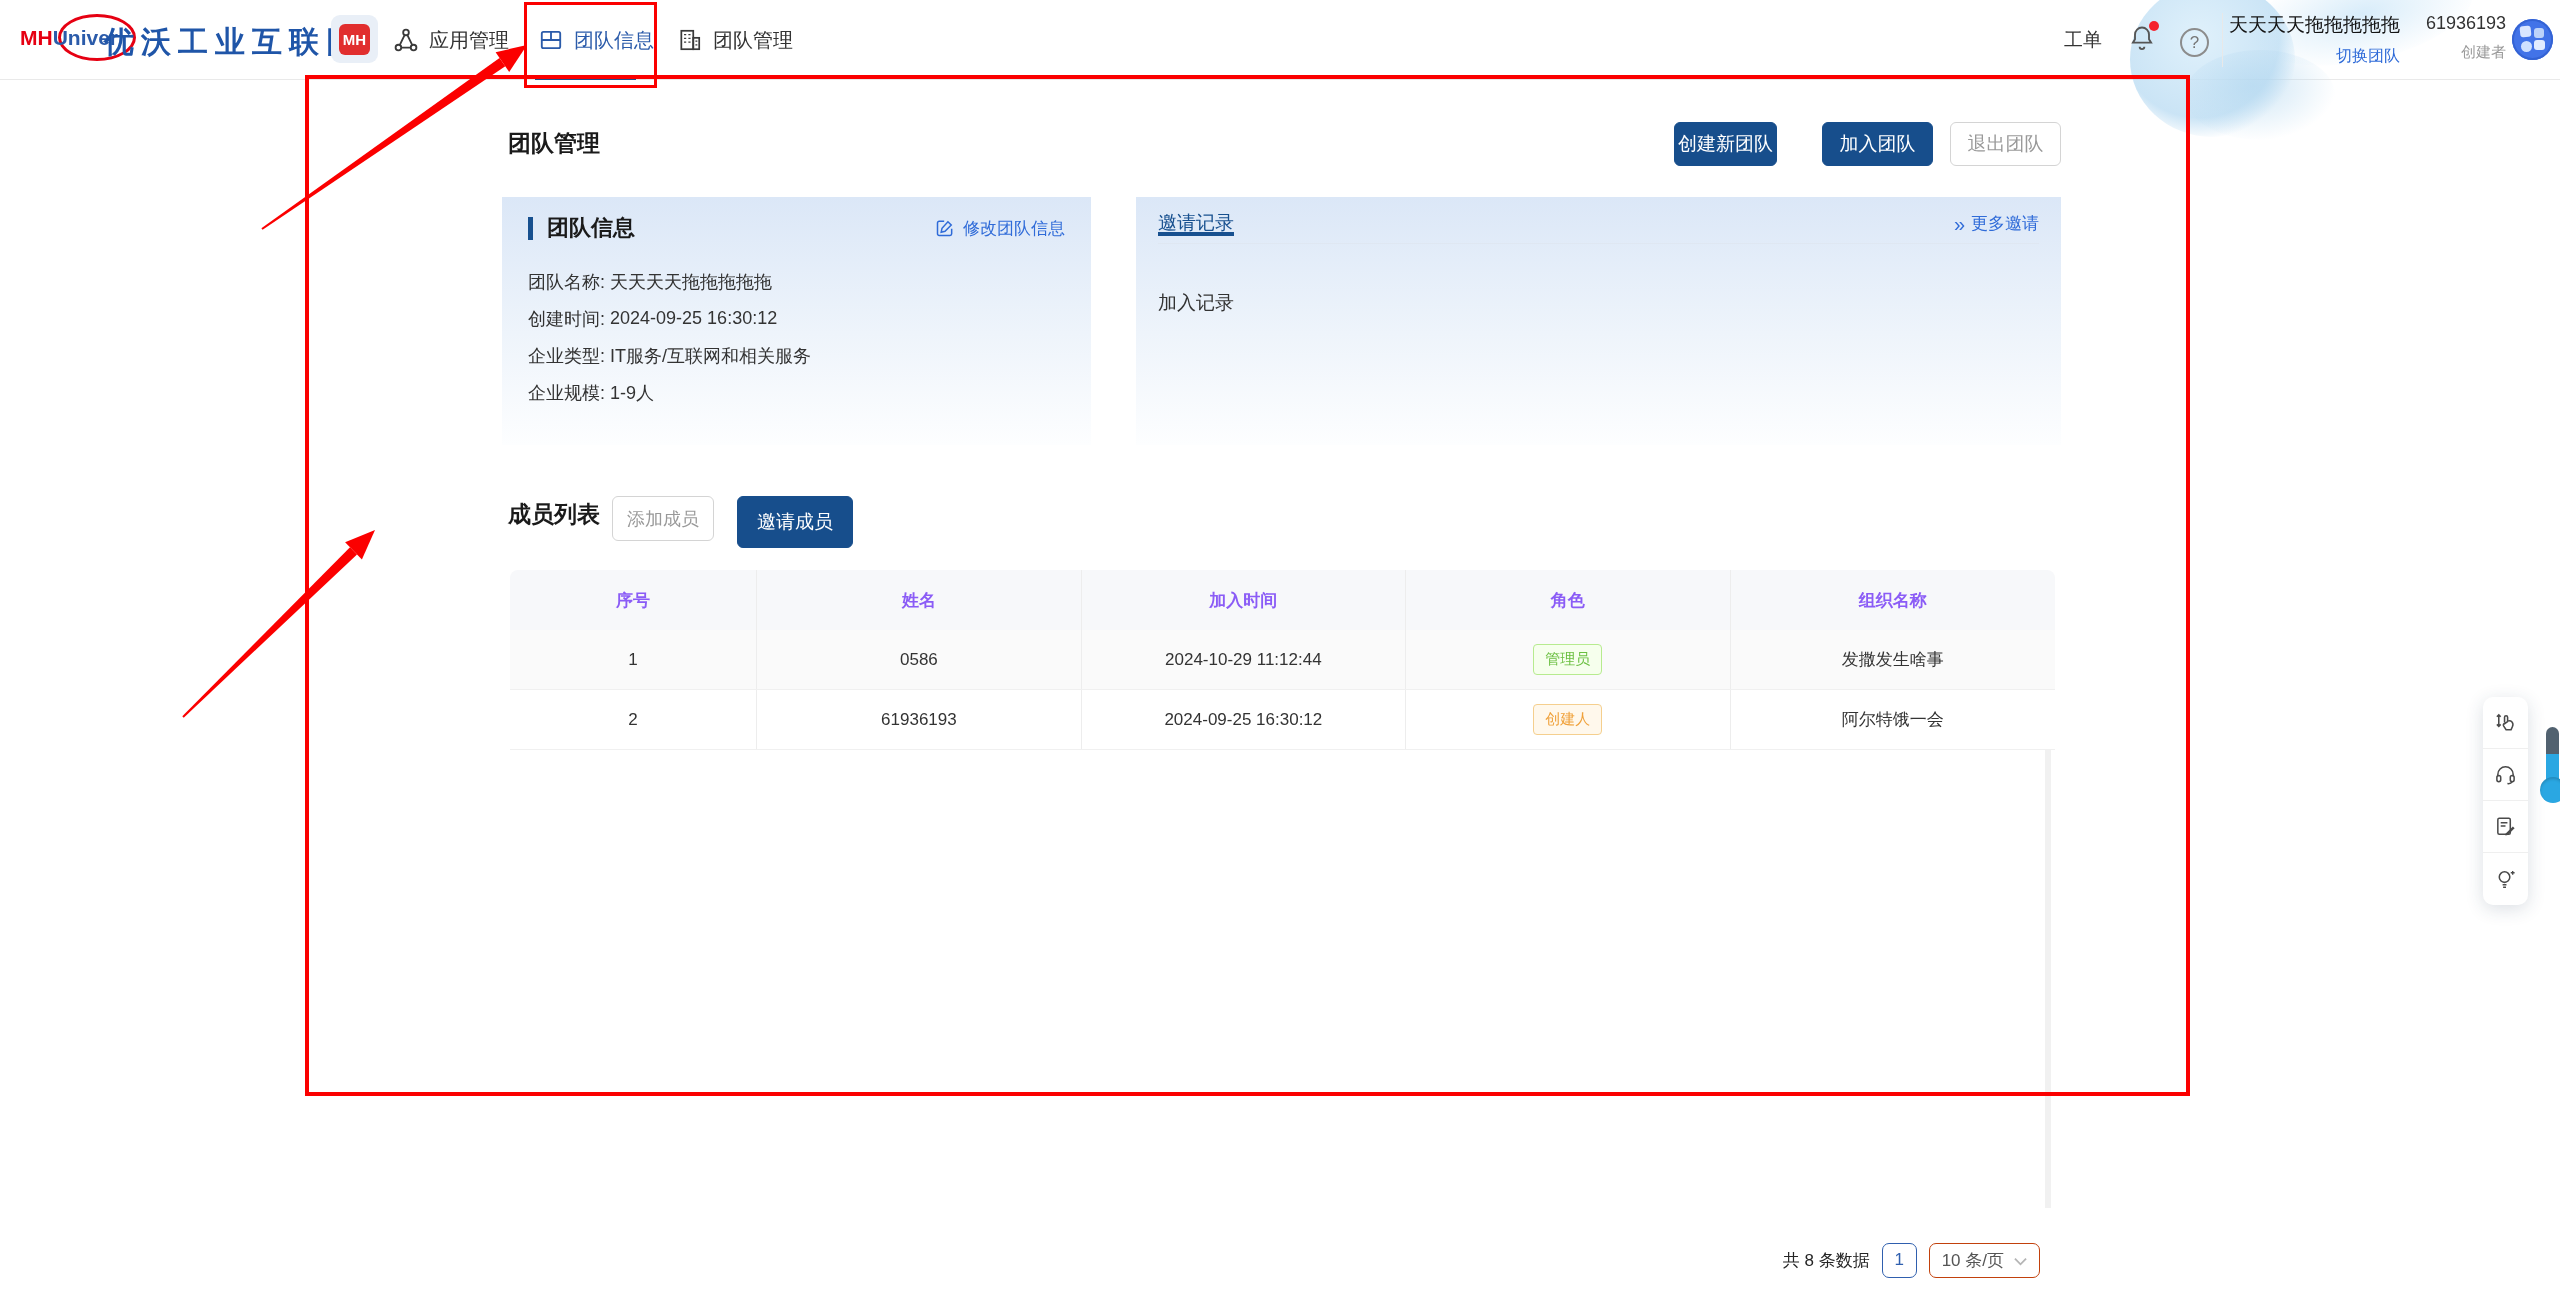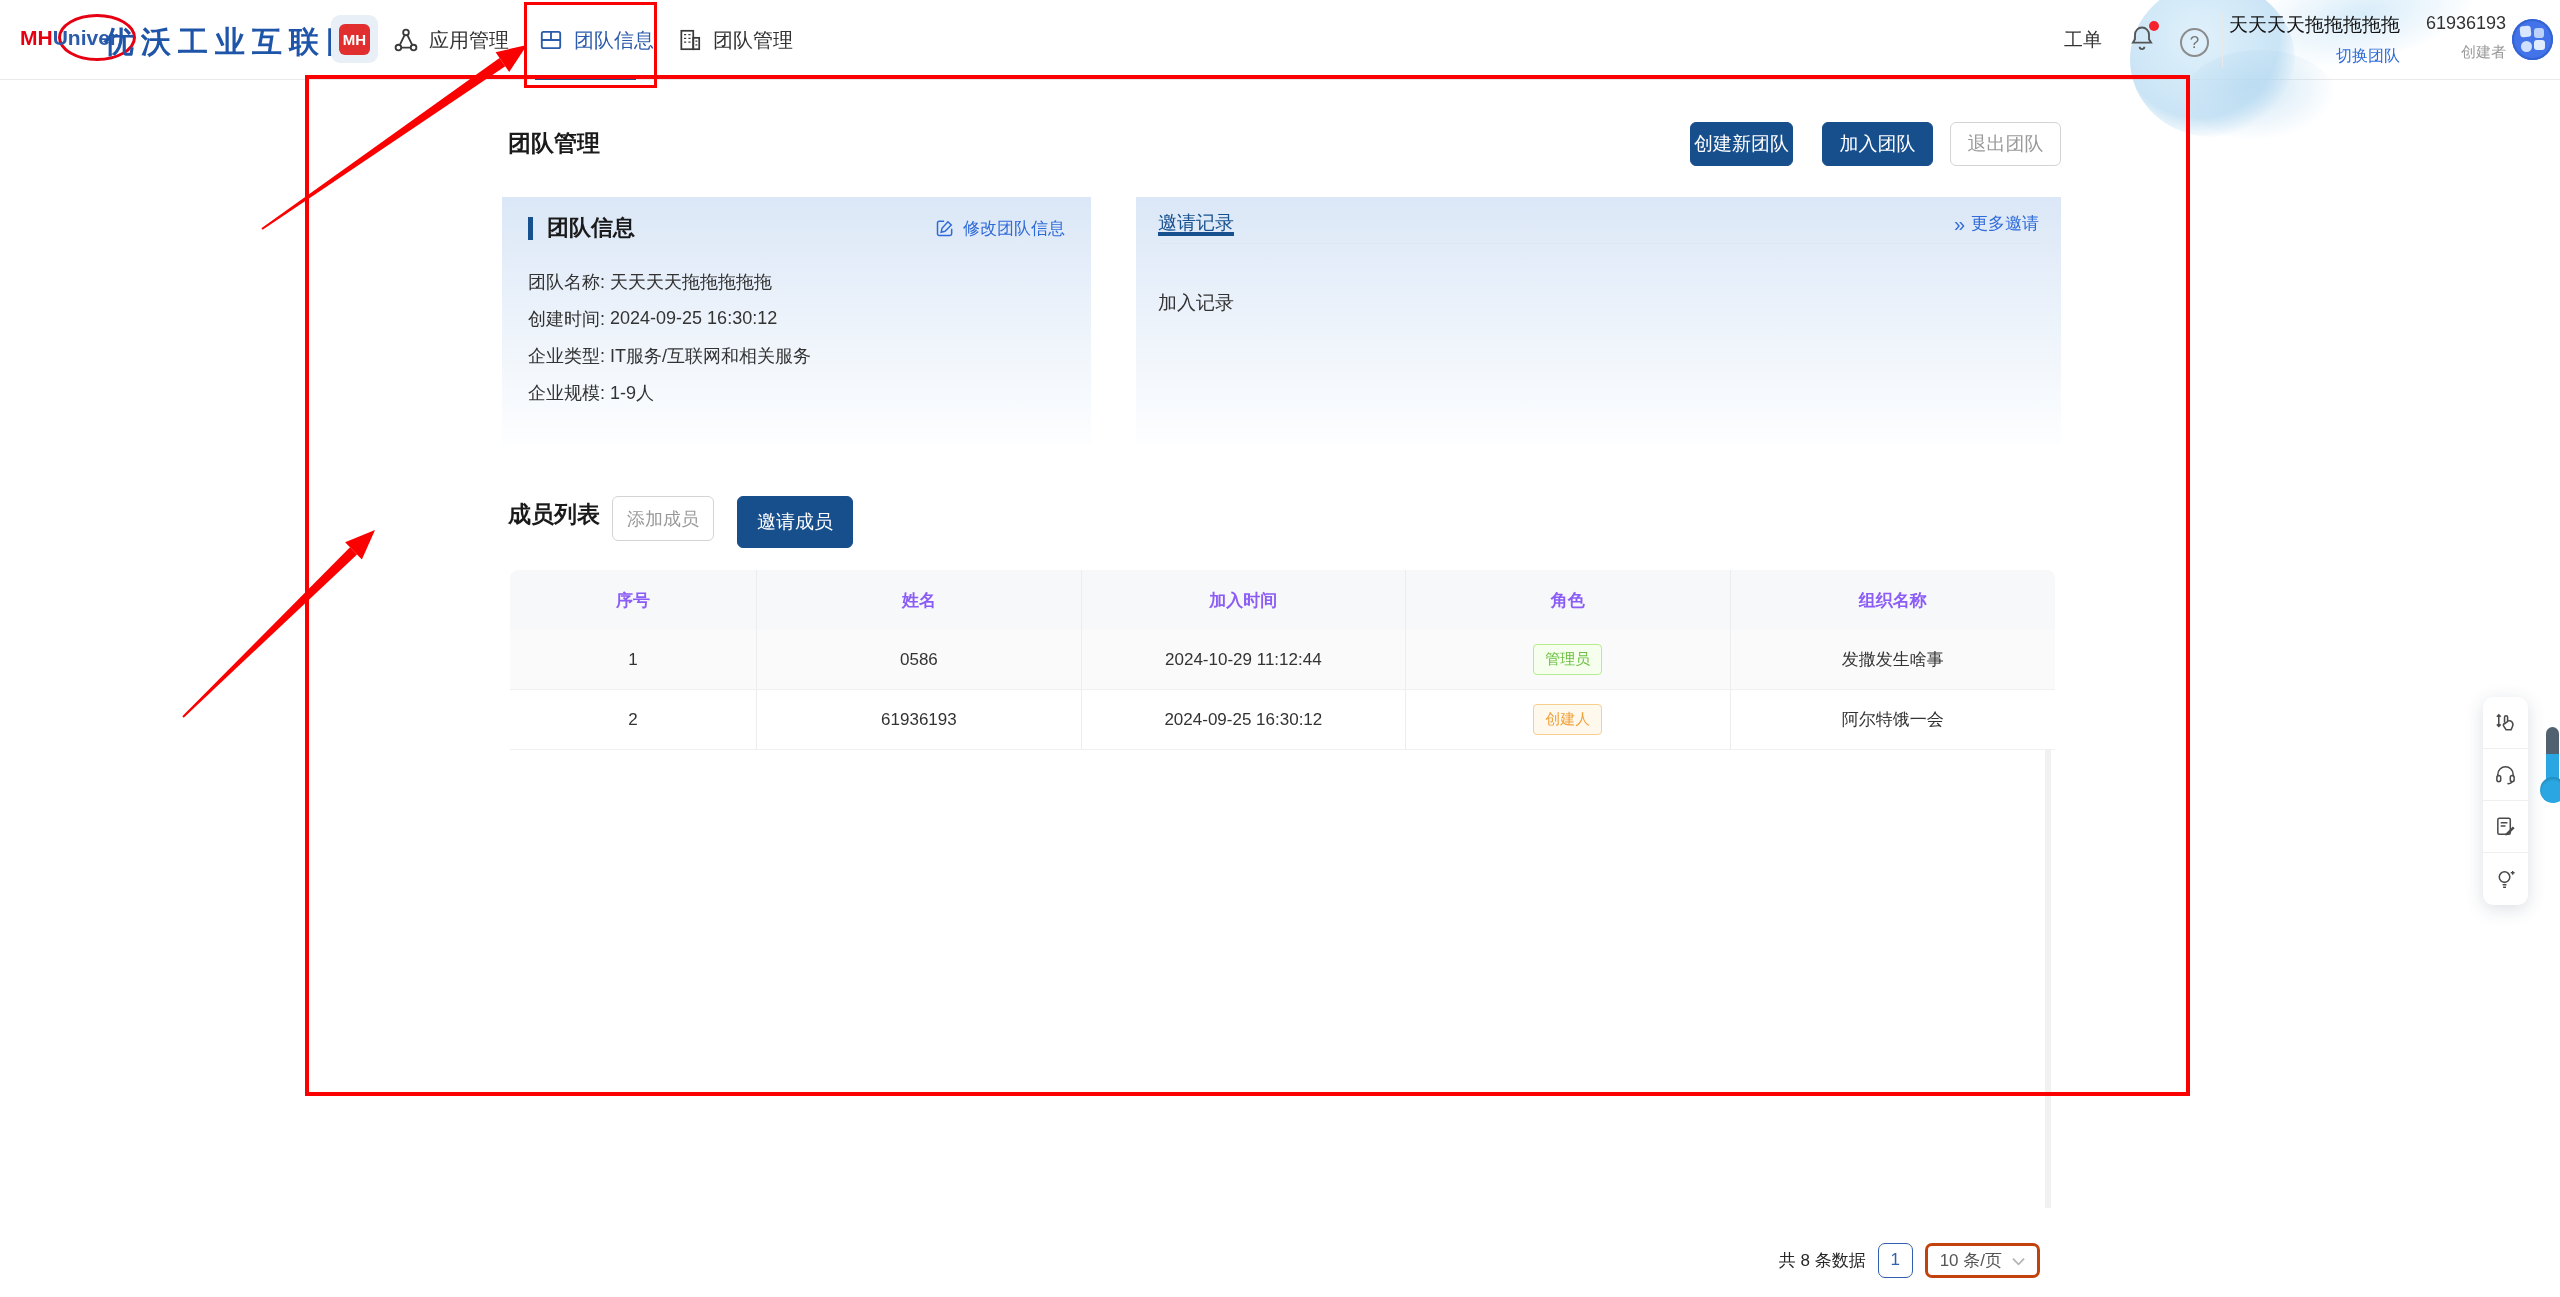--- a/index.html
+++ b/index.html
@@ -55,21 +55,21 @@
   .av1{left:8px;top:7px;width:11px;height:11px;border-radius:3px;transform:rotate(-6deg);}
   .av2{left:22px;top:9px;width:10px;height:10px;border-radius:3px;background:#bcd2fa!important;}
   .av3{left:9px;top:22px;width:11px;height:11px;border-radius:50%;background:#cfe0ff!important;}
   .av4{left:22px;top:21px;width:11px;height:10px;border-radius:3px;background:#e2ecff!important;}
 
   
   .page-title{left:508px;top:128px;font-size:23px;font-weight:bold;color:#1a1a1a;}
   .btn{display:flex;align-items:center;justify-content:center;border-radius:6px;font-size:19px;cursor:pointer;}
   .btn-primary{background:var(--navy);color:#fff;border:1px solid var(--navy);}
   .btn-ghost{background:#fff;color:#999;border:1px solid #d4d4d4;}
-  .b-create{left:1674px;top:122px;width:103px;height:44px;margin-left:16px;}
+  .b-create{left:1674px;top:122px;width:103px;height:44px;}
   .b-join{left:1822px;top:122px;width:111px;height:44px;}
   .b-quit{left:1950px;top:122px;width:111px;height:44px;}
 
   .panel{background:linear-gradient(180deg,#dbe7f7 0%,#eef4fb 55%,#fdfeff 100%);}
   .panel-left{left:502px;top:197px;width:589px;height:248px;padding:14px 26px;}
   .panel-right{left:1136px;top:197px;width:925px;height:248px;padding:0 22px;}
   .pl-head{display:flex;align-items:center;justify-content:space-between;margin-top:2px;}
   .pl-title{display:flex;align-items:center;gap:14px;font-size:22px;font-weight:bold;color:#1a1a1a;}
   .blue-bar{width:5px;height:23px;background:#17508f;}
   .edit-link{display:flex;align-items:center;gap:8px;color:var(--link);font-size:17px;cursor:pointer;}
@@ -104,21 +104,21 @@
   .badge{font-size:15px;padding:5px 11px;border-radius:4px;border:1px solid;}
   .badge.green{color:#6abf40;border-color:#b7eb8f;background:#f6ffed;}
   .badge.orange{color:#f0a13a;border-color:#f5cf8e;background:#fff8ec;}
   .table-vline{left:2045px;top:750px;width:6px;height:458px;background:#f1f1f1;}
 
   
   .pagination{position:absolute;top:1242px;right:520px;display:flex;align-items:center;gap:12px;height:36px;}
   .pg-total{font-size:17px;color:#262626;}
   .pg-page{width:35px;height:35px;border:1.5px solid #2f5fae;border-radius:7px;color:#2f5fae;
     display:flex;align-items:center;justify-content:center;font-size:17px;background:#fff;cursor:pointer;}
-  .pg-size{height:35px;border:3px solid #c2410c;border-radius:7px;color:#555;font-size:17px;
+  .pg-size{height:35px;border:1px solid #c2410c;border-radius:7px;color:#555;font-size:17px;
     display:flex;align-items:center;gap:10px;padding:0 12px;background:#fff;cursor:pointer;}
   .pg-size svg{margin-top:2px;}
 
   
   .toolbar{left:2483px;top:697px;width:45px;background:#fff;border-radius:10px;
     box-shadow:0 4px 18px rgba(31,56,88,.16);overflow:hidden;}
   .tool{width:45px;height:52px;display:flex;align-items:center;justify-content:center;
     border-bottom:1px solid #efefef;cursor:pointer;}
   .tool:last-child{border-bottom:none;}
 

